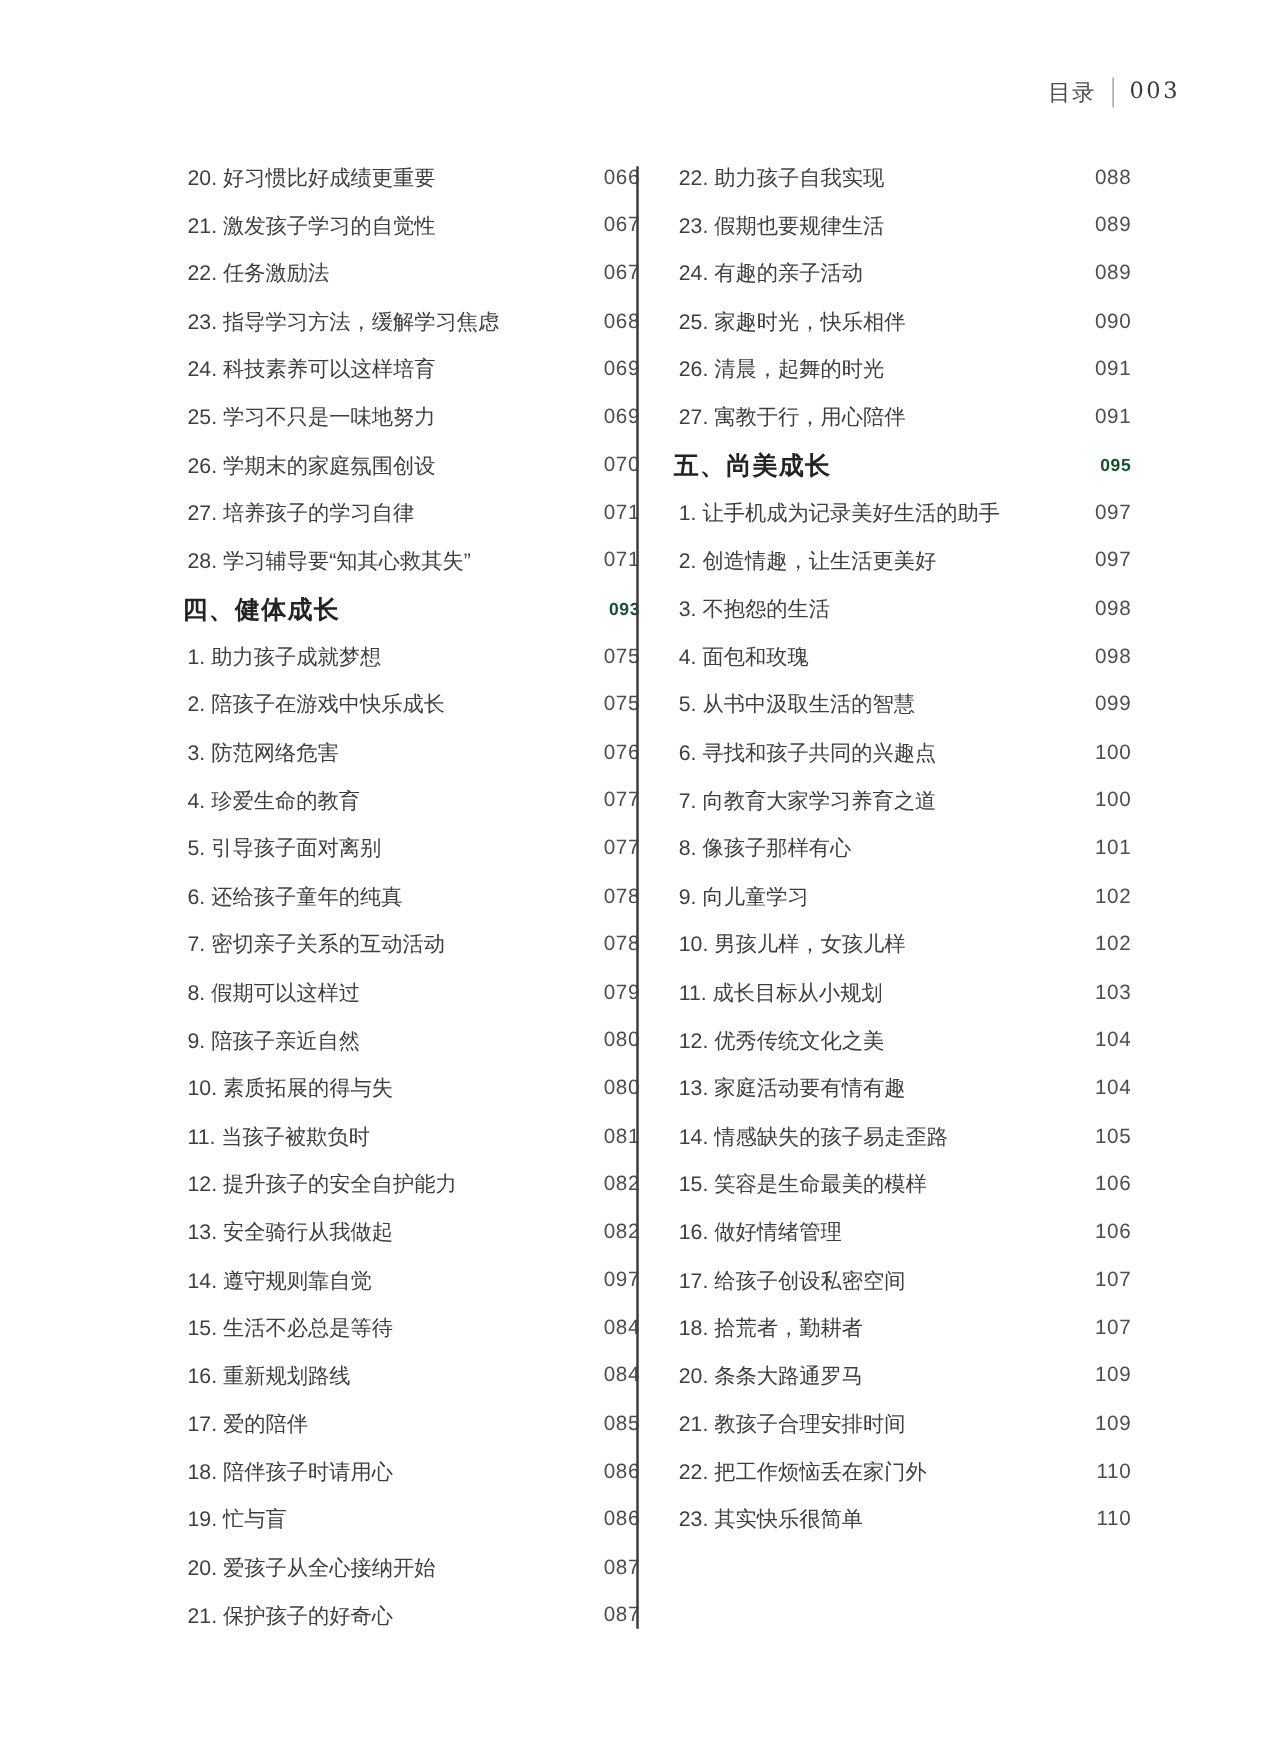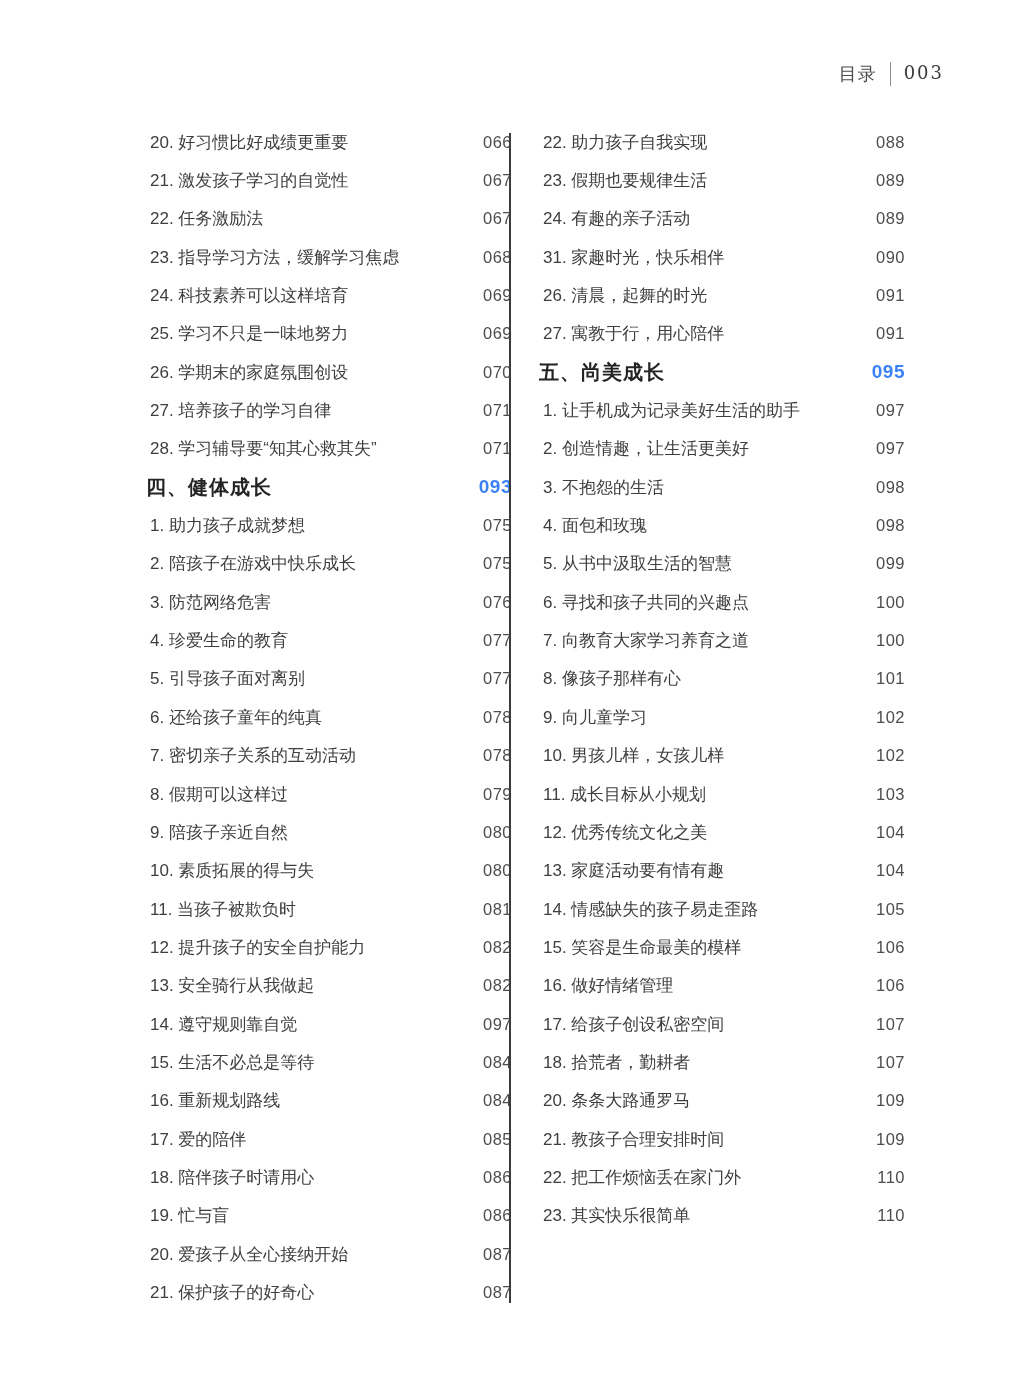--- a/index.html
+++ b/index.html
@@ -82,23 +82,23 @@
     flex-shrink: 0;
     margin-left: 8px;
   }
   .toc-row.section {
     font-weight: bold;
     color: #232323;
     font-size: 20px;
   }
   .toc-row.section .entry-title { margin-left: -4px; letter-spacing: 1px; }
   .toc-row.section .entry-page {
-    font-size: 19px;
+    font-size: 14px;
     font-weight: bold;
-    color: #3b82f6;
+    color: #14532d;
   }
 </style>
 </head>
 <body>
 
 <div class="page">
 
   <div class="running-header">
     <span class="rh-title">目录</span>
     <span class="rh-sep"></span>
@@ -241,21 +241,21 @@
       </div>
       <div class="toc-row">
         <span class="entry-title">23. 假期也要规律生活</span>
         <span class="entry-page">089</span>
       </div>
       <div class="toc-row">
         <span class="entry-title">24. 有趣的亲子活动</span>
         <span class="entry-page">089</span>
       </div>
       <div class="toc-row">
-        <span class="entry-title">31. 家趣时光，快乐相伴</span>
+        <span class="entry-title">25. 家趣时光，快乐相伴</span>
         <span class="entry-page">090</span>
       </div>
       <div class="toc-row">
         <span class="entry-title">26. 清晨，起舞的时光</span>
         <span class="entry-page">091</span>
       </div>
       <div class="toc-row">
         <span class="entry-title">27. 寓教于行，用心陪伴</span>
         <span class="entry-page">091</span>
       </div>

